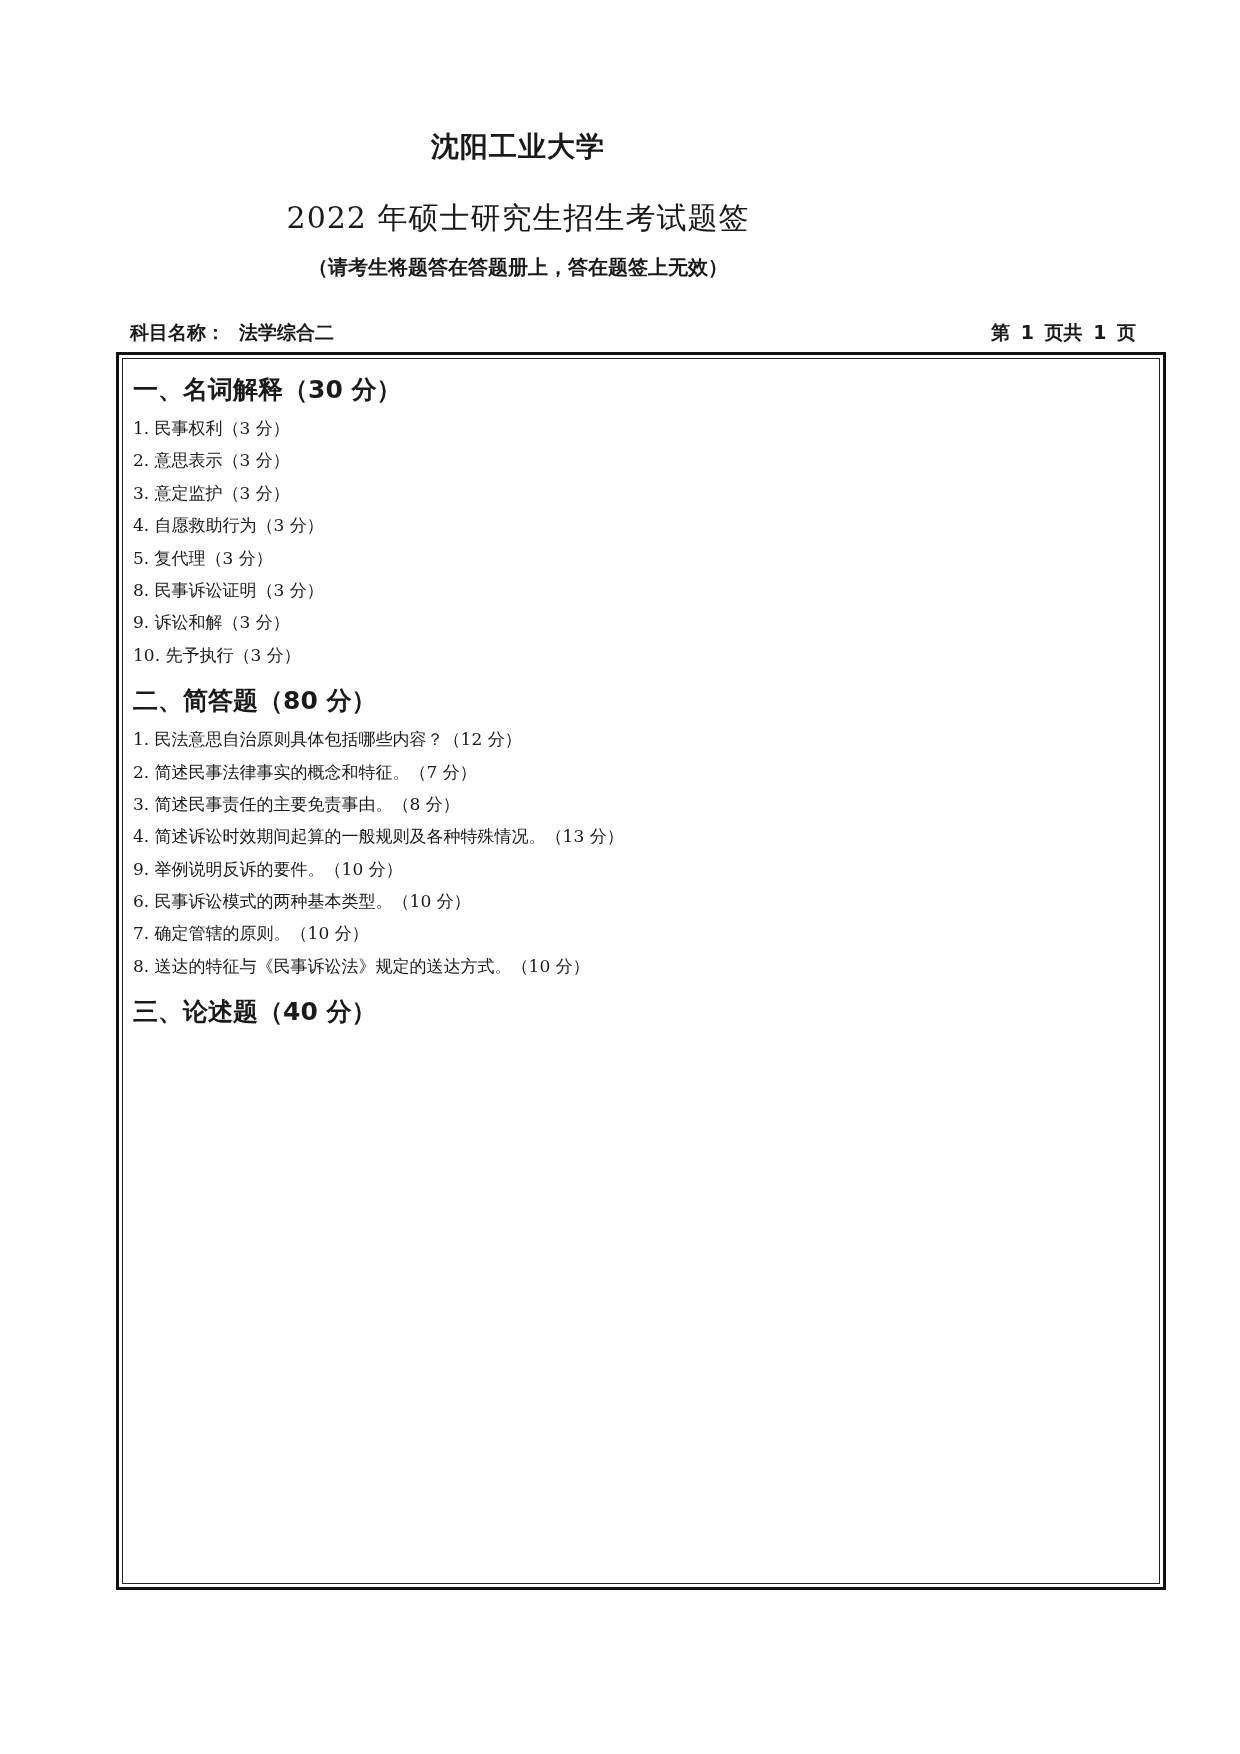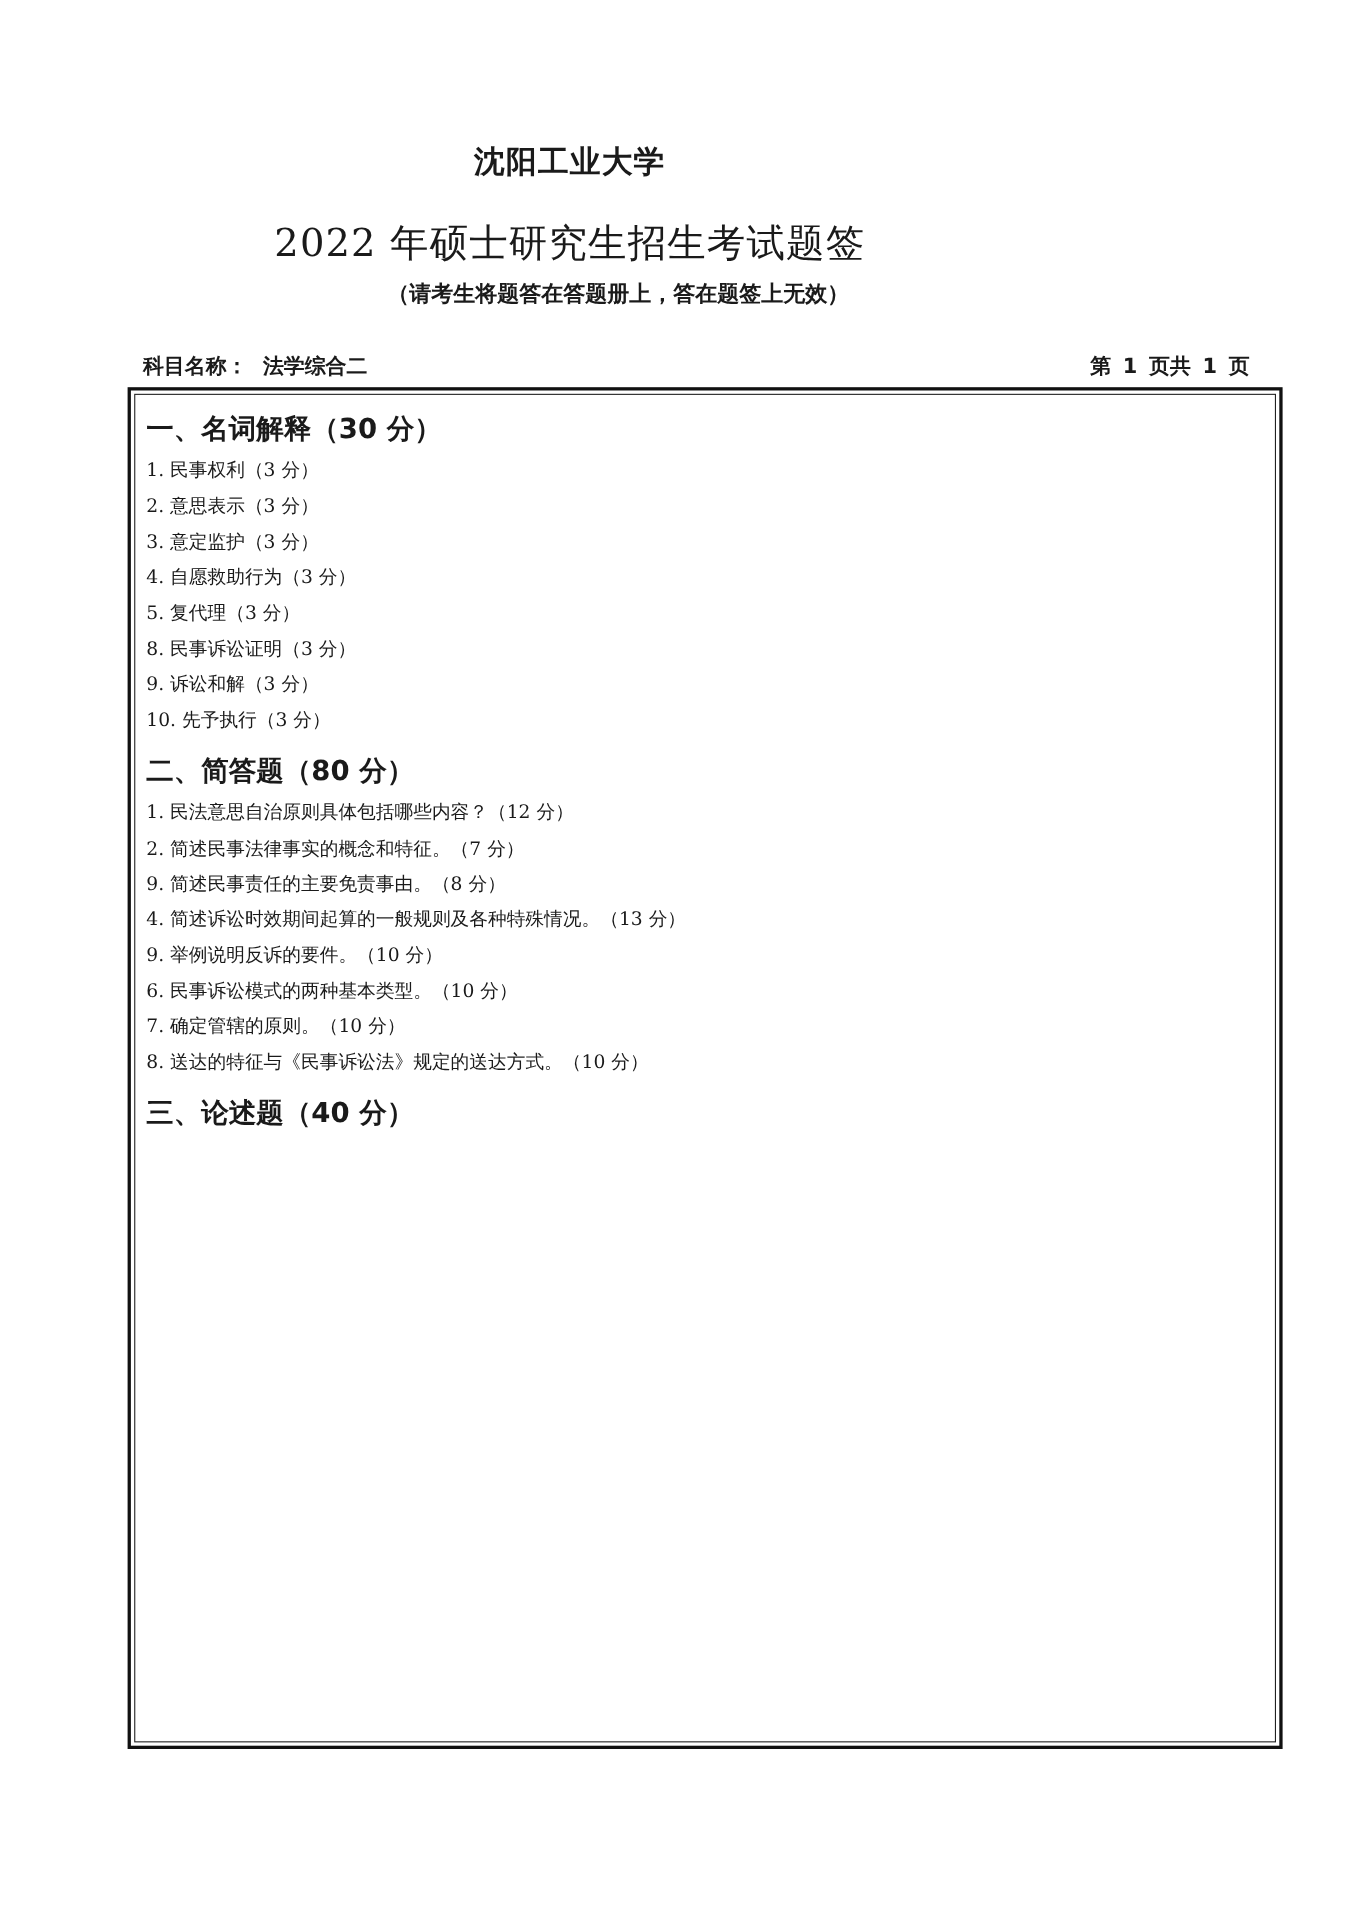--- a/index.html
+++ b/index.html
@@ -12,27 +12,26 @@
       overflow: hidden;
     }
     .center-line {
       position: absolute; left: 0; width: 1036px; text-align: center;
     }
     .school {
       top: 128px; font-size: 28px; letter-spacing: 1px;
       font-family: "DejaVu Serif", serif; font-weight: bold;
     }
     .exam-title {
-      top: 198px; font-size: 35px; letter-spacing: 1px;
+      top: 198px; font-size: 30px; letter-spacing: 1px;
       font-family: "DejaVu Serif", serif;
     }
     .notice {
       top: 254px; font-size: 20px; font-weight: bold;
       font-family: "DejaVu Sans", sans-serif;
-      padding-left: 44px;
     }
     .subject {
       position: absolute; top: 320px; left: 130px;
       font-size: 19px; font-weight: bold;
       font-family: Liberation Sans, sans-serif;
     }
     .subject .val { margin-left: 14px; }
     .pageinfo {
       position: absolute; top: 320px; right: 104px;
       font-size: 19px; font-weight: bold;
@@ -93,21 +92,21 @@
       <li class="item">9. 诉讼和解（3 分）</li>
       <li class="item">10. 先予执行（3 分）</li>
     </ul>
   </section>
 
   <section>
     <h2 class="section-title">二、简答题（80 分）</h2>
     <ul class="items sec1">
       <li class="item">1. 民法意思自治原则具体包括哪些内容？（12 分）</li>
       <li class="item">2. 简述民事法律事实的概念和特征。（7 分）</li>
-      <li class="item">9. 简述民事责任的主要免责事由。（8 分）</li>
+      <li class="item">3. 简述民事责任的主要免责事由。（8 分）</li>
       <li class="item">4. 简述诉讼时效期间起算的一般规则及各种特殊情况。（13 分）</li>
       <li class="item">9. 举例说明反诉的要件。（10 分）</li>
       <li class="item">6. 民事诉讼模式的两种基本类型。（10 分）</li>
       <li class="item">7. 确定管辖的原则。（10 分）</li>
       <li class="item">8. 送达的特征与《民事诉讼法》规定的送达方式。（10 分）</li>
     </ul>
   </section>
 
   <section>
     <h2 class="section-title">三、论述题（40 分）</h2>

